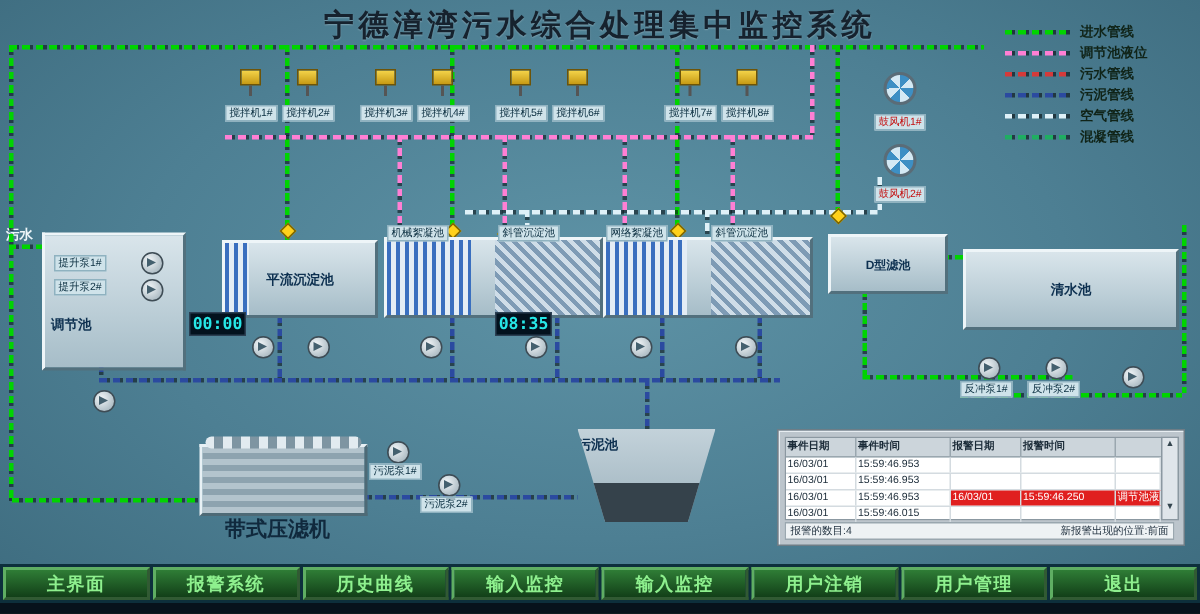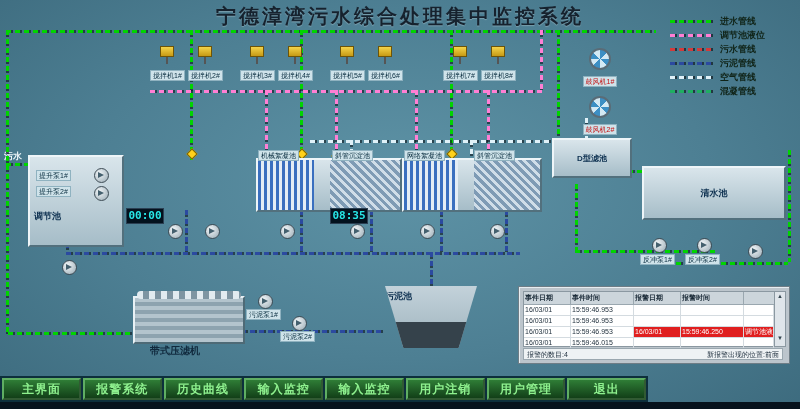--- a/index.html
+++ b/index.html
@@ -72,21 +72,21 @@
   .arow.head{background:#ccd5db;font-weight:bold;height:12px;line-height:12px;border-bottom:1px solid #9aa7af;}
   .acell{padding:0 1px;overflow:hidden;white-space:nowrap;border-right:1px solid #d4dbe0;}
   .head .acell{border-right:1px solid #9aa7af;}
   .w1{width:44px;} .w2{width:60px;} .w3{width:44px;} .w4{width:60px;} .w5{flex:1;}
   .hl{background:#e01f1f;color:#fff;}
   #alarm-scroll{position:absolute;right:3px;top:4px;width:10px;height:54px;background:#dfe5ea;border:1px solid #8b98a1;
     font-size:6px;color:#34454f;text-align:center;line-height:8px;}
   #alarm-footer{position:absolute;left:4px;bottom:3px;width:260px;height:12px;background:#eef2f4;
     border:1px solid #9aa7af;font-size:7px;line-height:11px;color:#223240;display:flex;justify-content:space-between;padding:0 3px;box-sizing:border-box;}
   
-  #navbar{position:absolute;left:0;top:376px;width:648px;height:26px;background:#0d2f3c;
+  #navbar{position:absolute;left:0;top:376px;width:800px;height:26px;background:#0d2f3c;
     display:flex;padding:1px;box-sizing:border-box;}
   .nav-btn{flex:1;margin:1px;border:2px outset #5fae63;cursor:pointer;
     background:linear-gradient(#2f7d36,#123f18);color:#8ef08e;
     font-size:12px;font-weight:bold;letter-spacing:1px;
     display:flex;align-items:center;justify-content:center;
     font-family:"Liberation Sans","DejaVu Sans",sans-serif;white-space:nowrap;}
   #taskbar{position:absolute;left:0;top:402px;width:800px;height:7px;background:#07121c;}
   #inlet-label{position:absolute;left:4px;top:150px;font-size:9px;font-weight:bold;color:#eef6f9;}
 </style>
 </head>
@@ -196,52 +196,56 @@
     </div>
 
   <div class="tank" style="left:28px;top:155px;width:92px;height:88px;">
     <span class="tank-label" style="position:absolute;left:4px;bottom:22px;">调节池</span>
   </div>
   <span class="chip" style="left:36px;top:170px;">提升泵1#</span>
   <span class="chip" style="left:36px;top:186px;">提升泵2#</span>
   <div class="pump-icon" style="left:94px;top:168px;"></div>
   <div class="pump-icon" style="left:94px;top:186px;"></div>
 
+  <div class="tank" style="left:148px;top:160px;width:100px;height:48px;">
+    <div class="stripes-v" style="left:0;width:16px;"></div>
+    <span class="tank-label">平流沉淀池</span>
+  </div>
 
   <div class="tank" style="left:256px;top:158px;width:142px;height:50px;">
     <div class="stripes-v" style="left:0;width:56px;"></div>
     <div class="hatch" style="right:0;width:70px;"></div>
   </div>
   <span class="chip" style="left:258px;top:150px;">机械絮凝池</span>
   <span class="chip" style="left:332px;top:150px;">斜管沉淀池</span>
 
   <div class="tank" style="left:402px;top:158px;width:136px;height:50px;">
     <div class="stripes-v" style="left:0;width:54px;"></div>
     <div class="hatch" style="right:0;width:66px;"></div>
   </div>
   <span class="chip" style="left:404px;top:150px;">网络絮凝池</span>
   <span class="chip" style="left:474px;top:150px;">斜管沉淀池</span>
 
-  <div class="tank" style="left:552px;top:138px;width:76px;height:36px;">
+  <div class="tank" style="left:552px;top:156px;width:76px;height:36px;">
     <span class="tank-label" style="font-size:8px;">D型滤池</span>
   </div>
 
   <div class="tank" style="left:642px;top:166px;width:140px;height:50px;">
     <span class="tank-label">清水池</span>
   </div>
 
   <div id="tank-wuni">
     <div class="inner"></div>
     <span class="tank-label">污泥池</span>
   </div>
 
   <div id="beltpress">
     <div class="rollers"></div>
   </div>
-  <span class="tank-label" style="position:absolute;left:150px;top:344px;font-size:10px;color:#10293d;">带式压滤机</span>
+  <span class="tank-label" style="position:absolute;left:150px;top:344px;font-size:14px;color:#10293d;">带式压滤机</span>
 
   <div class="pump-icon" style="left:258px;top:294px;"></div>
   <span class="chip" style="left:246px;top:309px;">污泥泵1#</span>
   <div class="pump-icon" style="left:292px;top:316px;"></div>
   <span class="chip" style="left:280px;top:331px;">污泥泵2#</span>
   <div class="pump-icon" style="left:652px;top:238px;"></div>
   <span class="chip" style="left:640px;top:254px;">反冲泵1#</span>
   <div class="pump-icon" style="left:697px;top:238px;"></div>
   <span class="chip" style="left:685px;top:254px;">反冲泵2#</span>
 

